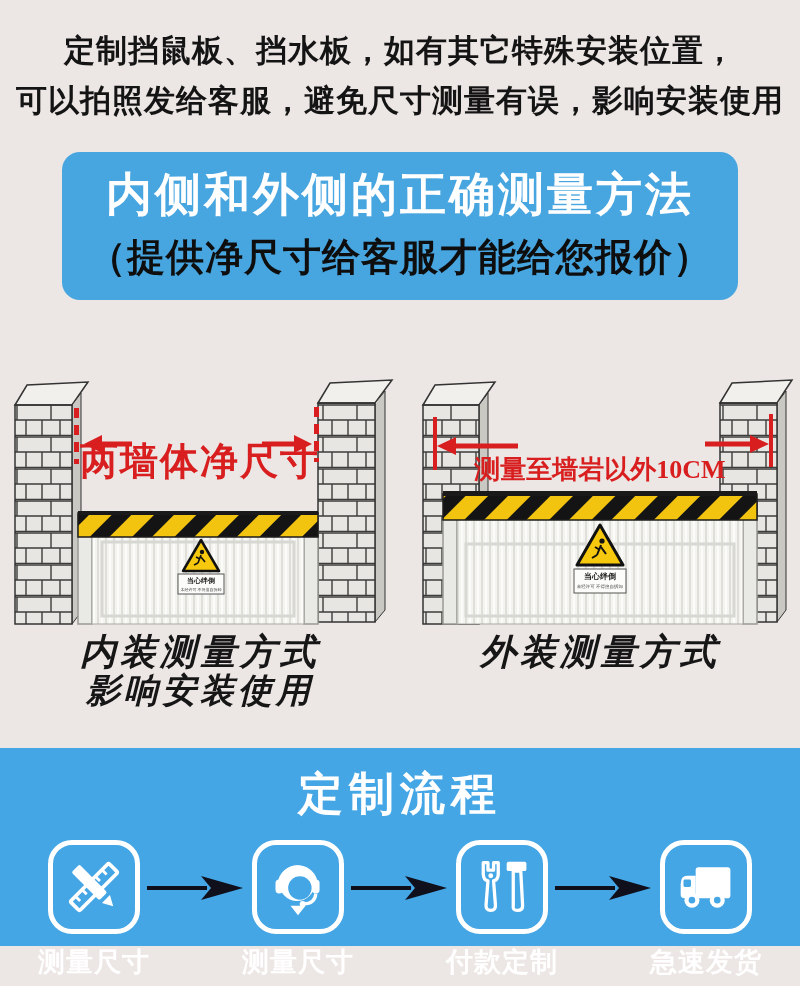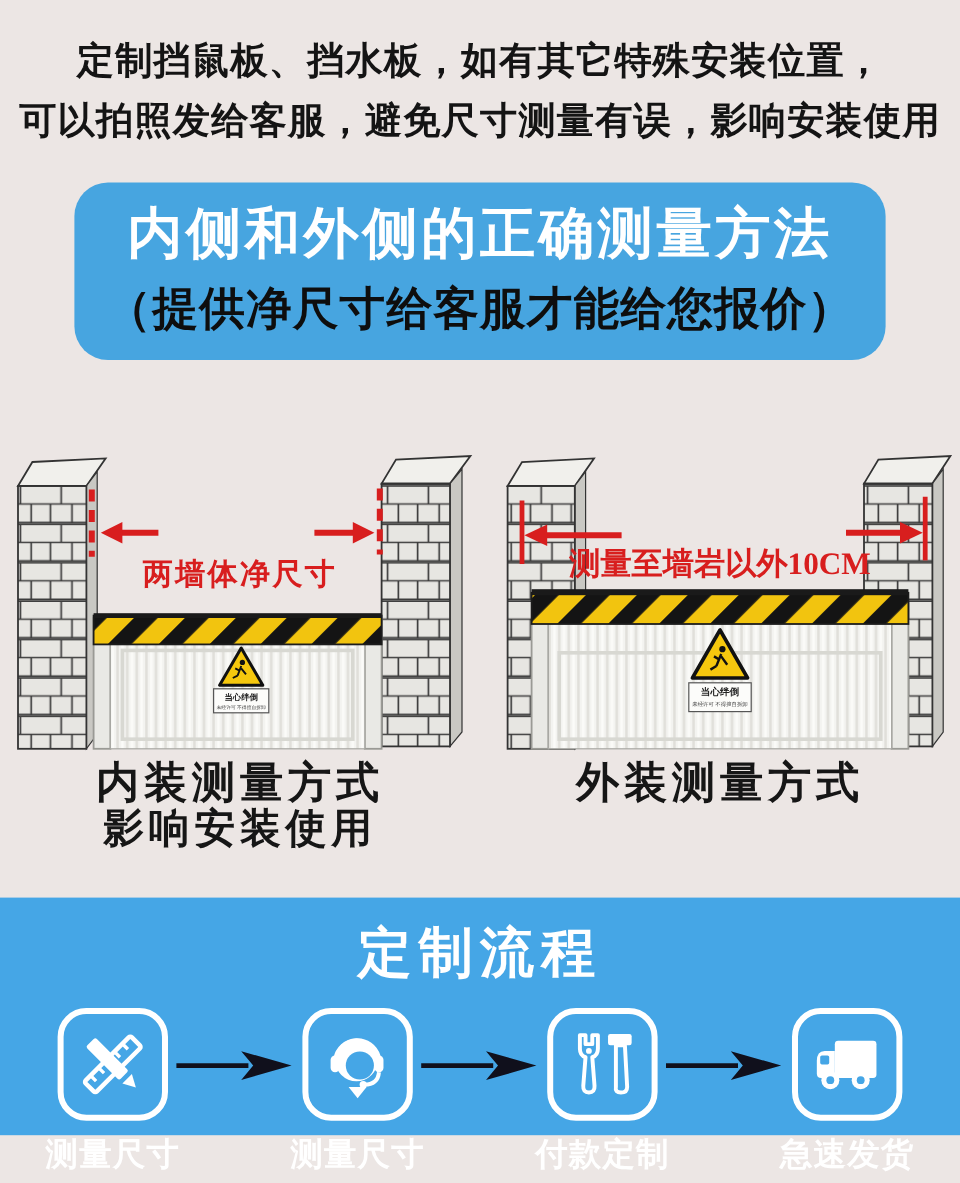--- a/index.html
+++ b/index.html
@@ -3,34 +3,34 @@
 <meta charset="utf-8">
 <style>
   html,body{margin:0;padding:0;}
   .page{position:relative;width:800px;height:986px;background:#ece6e4;overflow:hidden;
         font-family:"Liberation Sans",sans-serif;}
   
   .intro{padding-top:26px;text-align:center;font-size:31px;font-weight:800;
          color:#141414;letter-spacing:1px;line-height:50px;}
   
   .banner{width:676px;height:148px;margin:26px auto 0;background:#47a5e0;
-          border-radius:28px;text-align:center;overflow:hidden;}
+          border-radius:18px;text-align:center;overflow:hidden;}
   .banner-title{font-family:"DejaVu Serif",serif;font-size:46px;font-weight:700;
                 color:#ffffff;margin-top:12px;letter-spacing:3px;}
   .banner-sub{font-size:38px;font-weight:800;color:#0e0e0e;margin-top:6px;letter-spacing:1px;font-family:Liberation Mono, monospace;}
   
   .diagrams{display:flex;margin-top:72px;height:338px;}
   .diagram{position:relative;width:400px;height:338px;}
   .scene{position:absolute;left:0;top:0;}
   .measure-label{position:absolute;width:100%;text-align:center;color:#d81e1e;
                  font-weight:900;white-space:nowrap;}
-  .d1 .measure-label{top:90px;font-size:25px;letter-spacing:2px;}
+  .d1 .measure-label{top:64px;font-size:38px;letter-spacing:2px;}
   .d2 .measure-label{top:80px;font-size:26px;letter-spacing:0;font-family:Liberation Serif, serif;}
   .caption{position:absolute;width:100%;text-align:center;font-weight:900;
-           color:#161616;letter-spacing:4px;white-space:nowrap;}
+           color:#161616;letter-spacing:4px;white-space:nowrap;font-style:italic;}
   .cap1{top:256px;font-size:36px;}
   .cap2{top:296px;font-size:34px;}
   
   .flow{margin-top:38px;height:198px;background:#45a6e6;color:#ffffff;}
   .flow-title{text-align:center;font-family:"DejaVu Serif",serif;font-size:45px;
               font-weight:700;padding-top:16px;letter-spacing:6px;}
   .flow-row{display:flex;justify-content:center;align-items:flex-start;margin-top:16px;}
   .flow-step{width:102px;display:flex;flex-direction:column;align-items:center;}
   .icon-box{width:92px;height:94px;border:5px solid #ffffff;border-radius:24px;
             box-sizing:border-box;display:flex;align-items:center;justify-content:center;}

